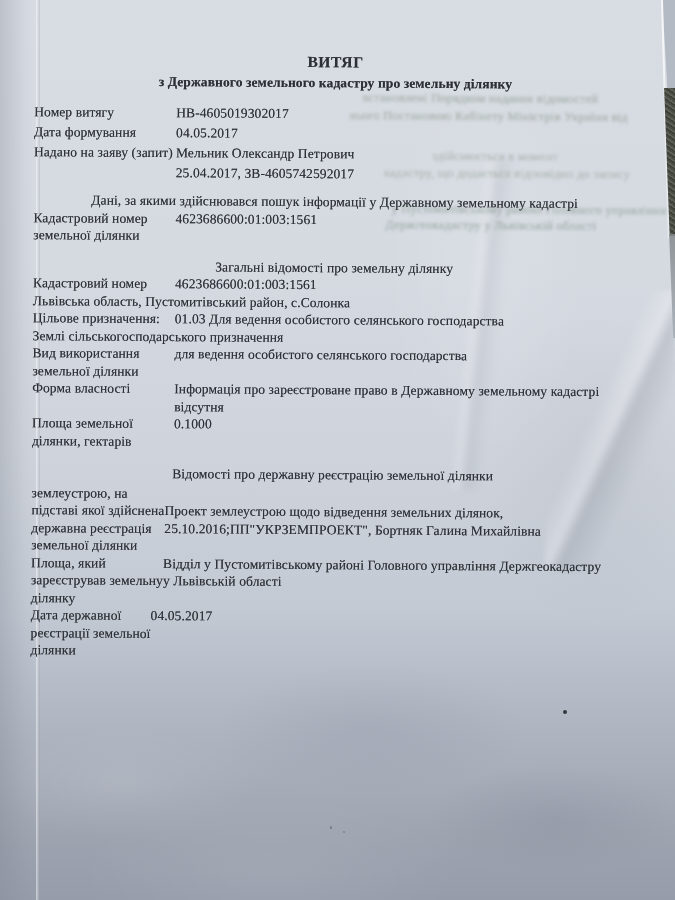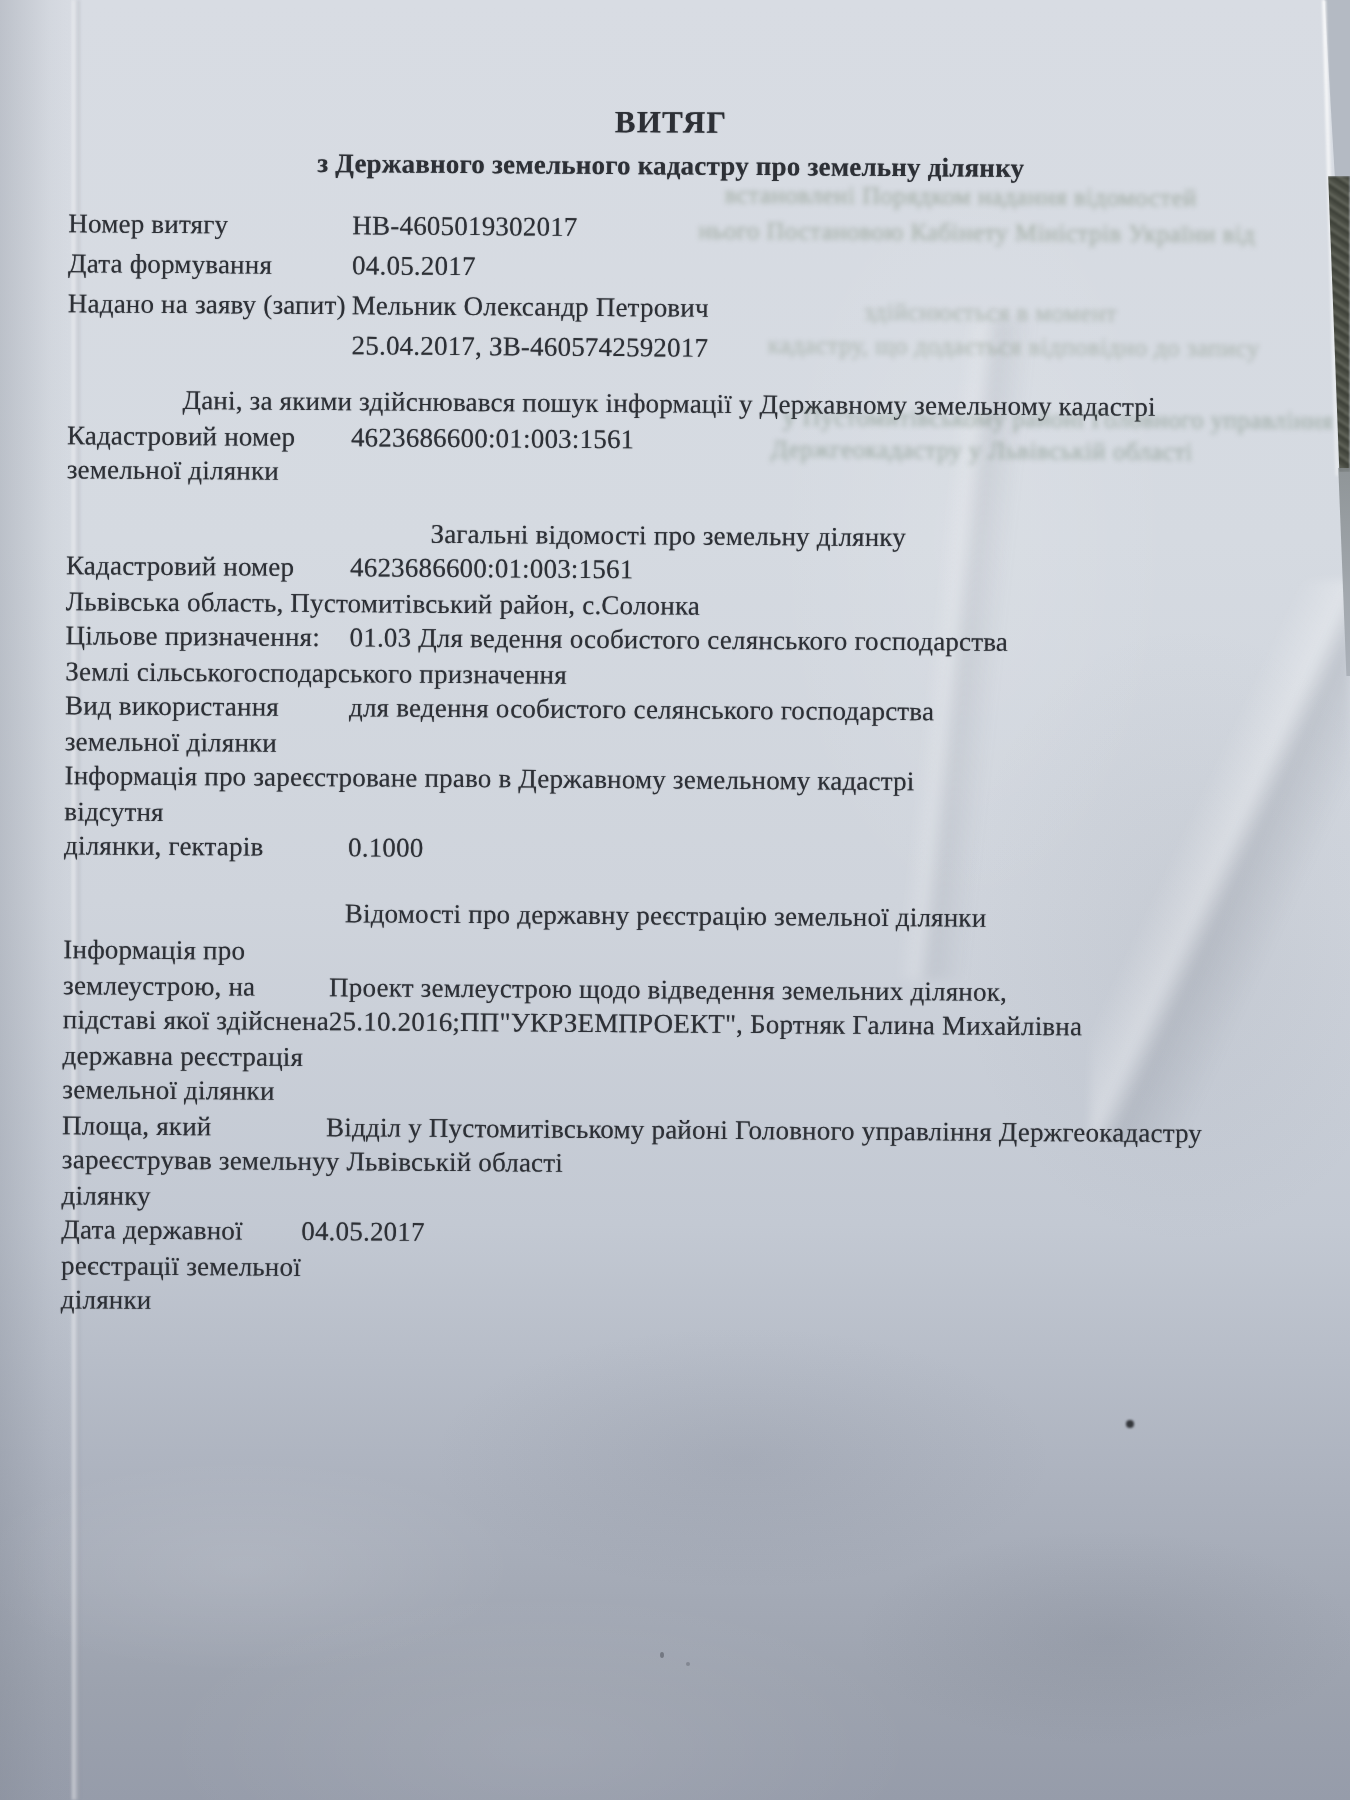--- a/index.html
+++ b/index.html
@@ -192,40 +192,43 @@
       <div class="row">
         <div class="lbl">
             <div>Вид використання</div>
             <div>земельної ділянки</div>
           </div>
         <div class="val">
             <div>для ведення особистого селянського господарства</div>
           </div>
       </div>
       <div class="row">
+        <div class="lbl">
+            <div>Форма власності</div>
+          </div>
         <div class="val">
             <div>Інформація про зареєстроване право в Державному земельному кадастрі</div>
             <div>відсутня</div>
           </div>
       </div>
       <div class="row">
         <div class="lbl">
+            <div>Площа земельної</div>
             <div>ділянки, гектарів</div>
           </div>
         <div class="val">
             <div>0.1000</div>
           </div>
       </div>
     </div>
 
     <div class="heading h-reg">Відомості про державну реєстрацію земельної ділянки</div>
     <div class="reg">
       <div class="row">
         <div class="lbl">
-            <div>Інформація про</div>
             <div>землеустрою, на</div>
             <div>підставі якої здійснена</div>
             <div>державна реєстрація</div>
             <div>земельної ділянки</div>
           </div>
         <div class="val val-drop">
             <div>Проект землеустрою щодо відведення земельних ділянок,</div>
             <div>25.10.2016;ПП"УКРЗЕМПРОЕКТ", Бортняк Галина Михайлівна</div>
           </div>
       </div>

